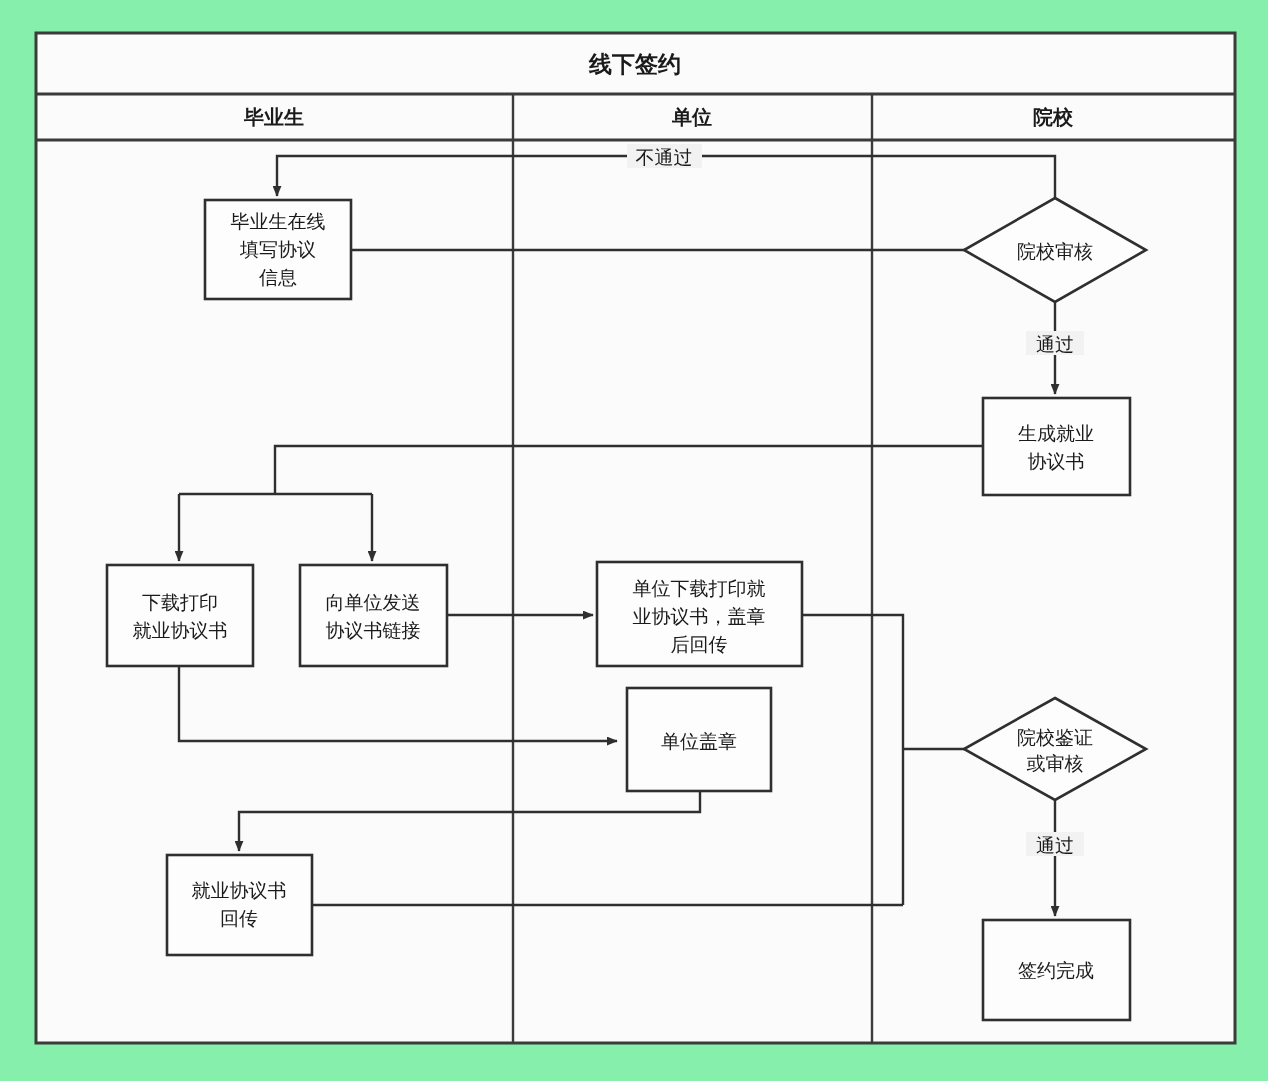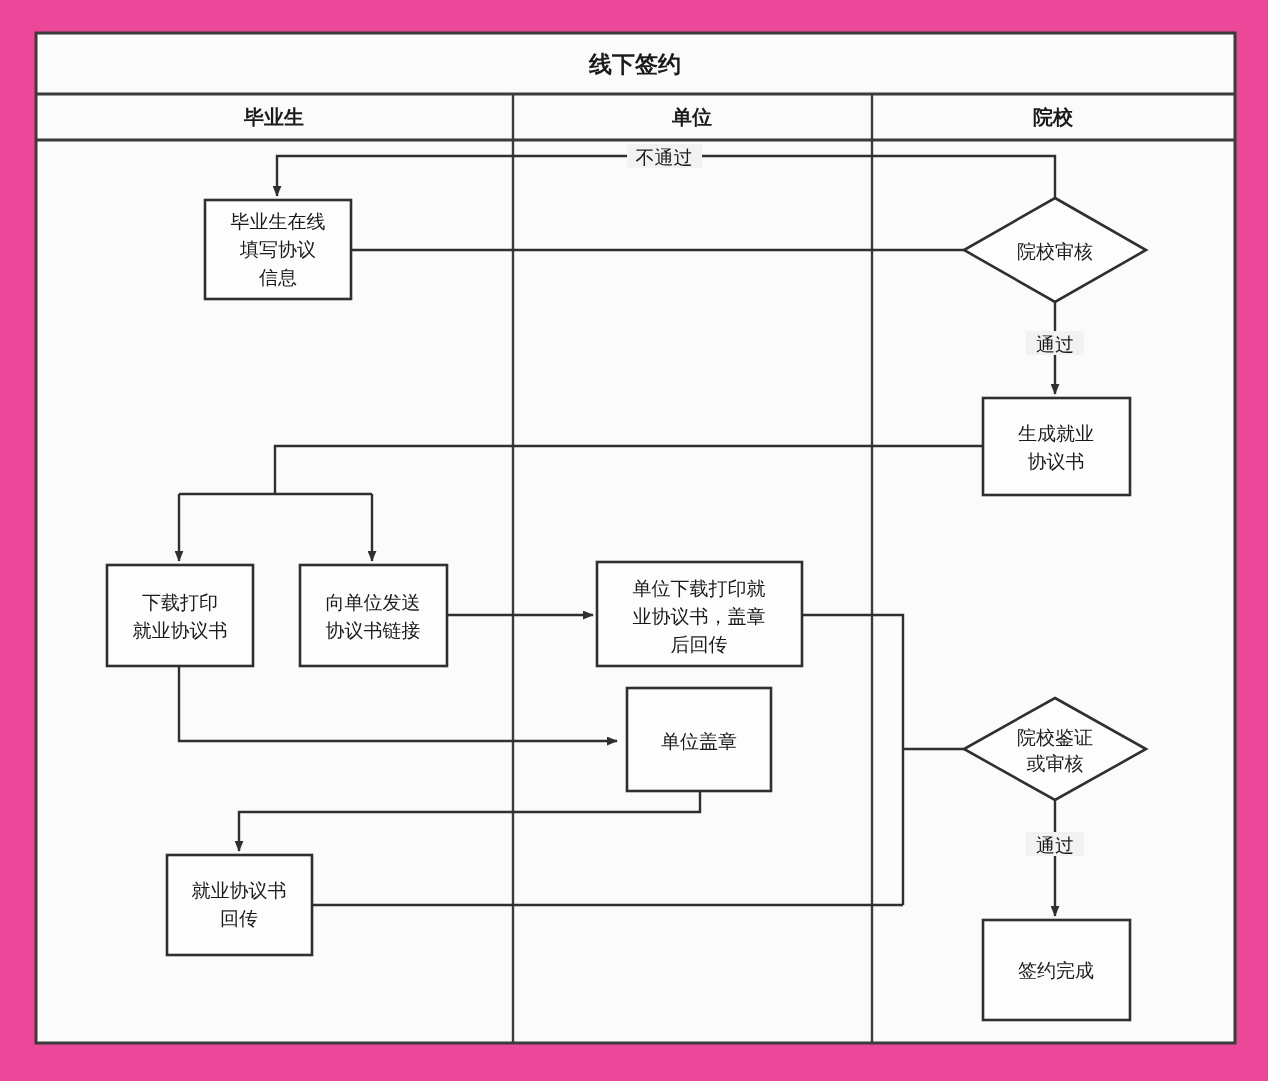--- a/index.html
+++ b/index.html
@@ -8,21 +8,21 @@
     background: #f2f2f2;
     width: 1268px;
     height: 1081px;
     overflow: hidden;
     font-family: "Liberation Sans", "DejaVu Sans", sans-serif;
   }
   #page {
     position: relative;
     width: 1268px;
     height: 1081px;
-    background: #ec4899;
+    background: #86efac;
   }
   
   #page::before {
     content: "";
     position: absolute;
     inset: 0;
     background-image:
       radial-gradient(rgba(0,0,0,0.035) 0.6px, transparent 0.7px);
     background-size: 4px 4px;
     pointer-events: none;

